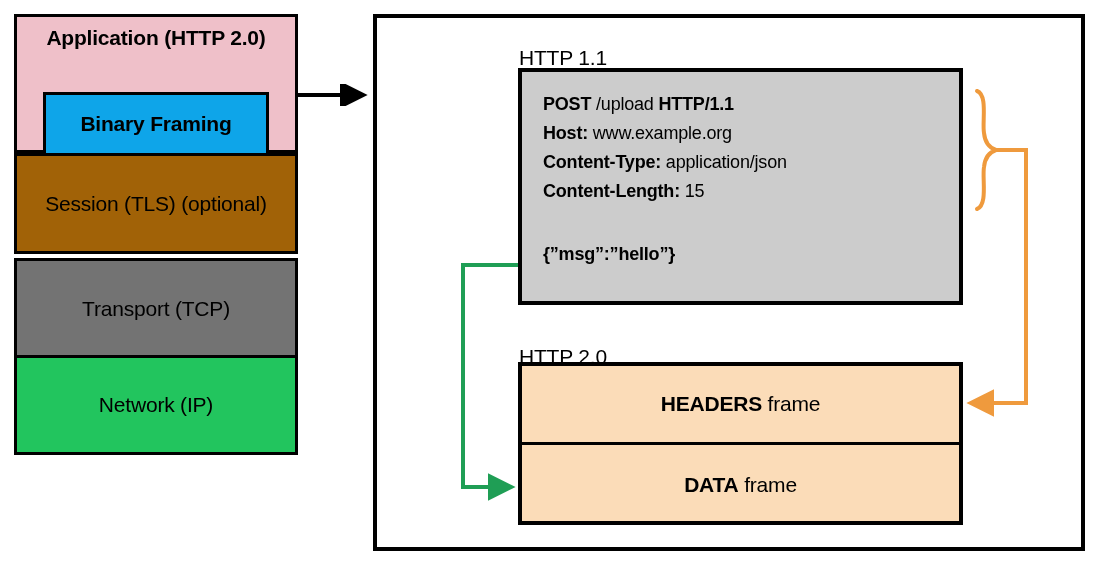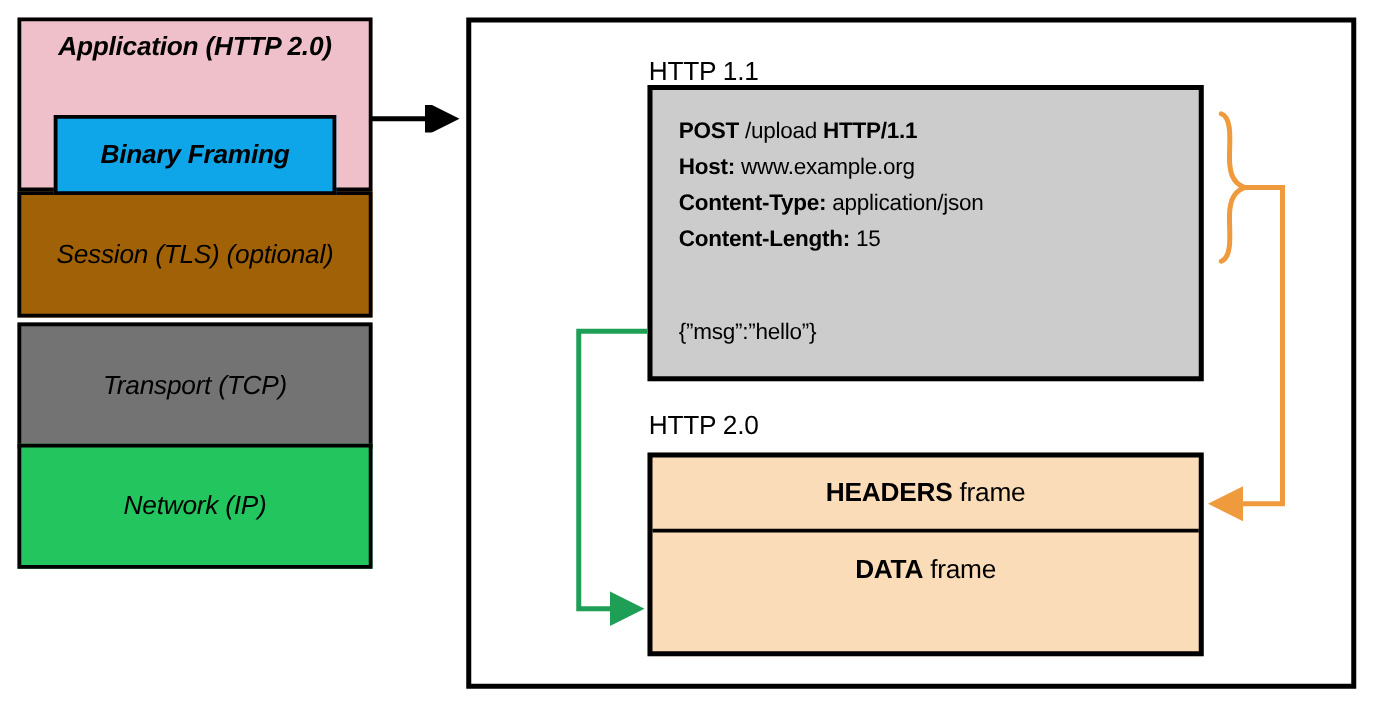--- a/index.html
+++ b/index.html
@@ -17,21 +17,20 @@
   }
 
   
   #protocol-stack {
     position: absolute;
     left: 14px;
     top: 14px;
     width: 284px;
     height: 480px;
     box-sizing: border-box;
-    font-style: italic;
   }
   .layer {
     position: absolute;
     left: 0;
     width: 284px;
     box-sizing: border-box;
     border: 3px solid #000000;
     display: flex;
     align-items: center;
     justify-content: center;
@@ -103,21 +102,21 @@
   }
 
   .section-label {
     position: absolute;
     font-size: 21px;
     letter-spacing: -0.2px;
     white-space: nowrap;
     margin-top: 16px;
   }
   #http11-label { left: 519px; top: 30px; }
-  #http20-label { left: 519px; top: 313px; }
+  #http20-label { left: 519px; top: 329px; }
 
   
   #http11-message-box {
     position: absolute;
     left: 518px;
     top: 68px;
     width: 445px;
     height: 237px;
     box-sizing: border-box;
     border: 4px solid #000000;
@@ -125,37 +124,38 @@
     padding: 18px 0 0 21px;
   }
   .msg-line {
     font-size: 18px;
     line-height: 29px;
     white-space: nowrap;
     letter-spacing: -0.2px;
   }
   .msg-line b { font-weight: bold; }
   #http11-body-line {
-    margin-top: 45px;
+    margin-top: 34px;
+    font-weight: bold;
   }
 
   
   #http20-frames-box {
     position: absolute;
     left: 518px;
     top: 362px;
     width: 445px;
     height: 163px;
     box-sizing: border-box;
     border: 4px solid #000000;
     background: #fbdcb8;
   }
   .frame-row {
     box-sizing: border-box;
-    height: 60px;
+    height: 79px;
     display: flex;
     align-items: center;
     justify-content: center;
     font-size: 21px;
     letter-spacing: -0.2px;
   }
   #headers-frame-row { border-bottom: 3px solid #000000; }
   .frame-row b { font-weight: bold; }
 
   

